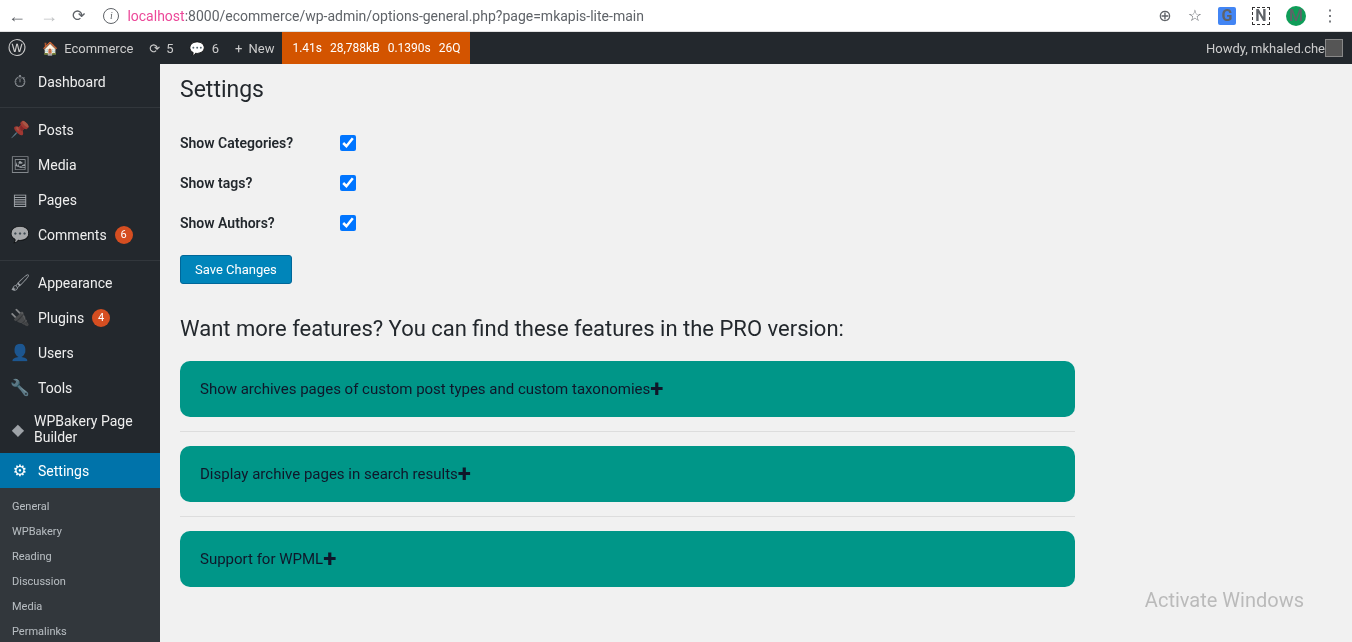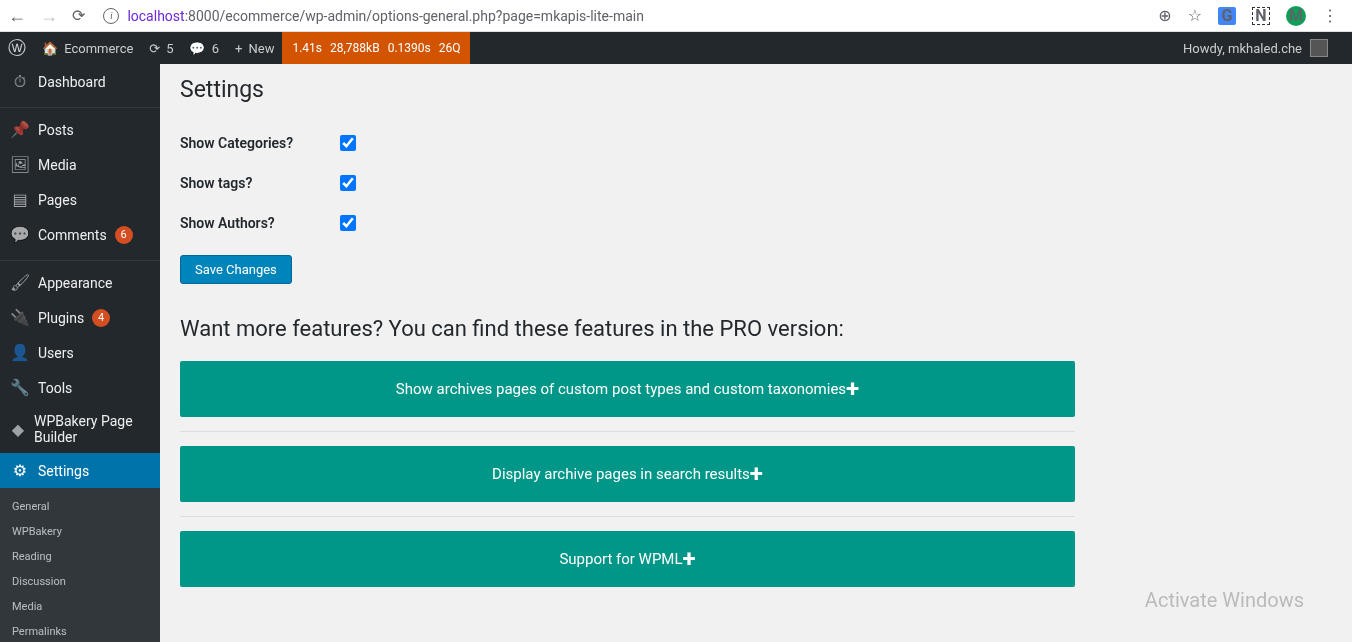--- a/index.html
+++ b/index.html
@@ -4,53 +4,53 @@
 <style>
 *{box-sizing:border-box;margin:0;padding:0;font-family:-apple-system,BlinkMacSystemFont,"Segoe UI",Roboto,sans-serif}
 body{background:#fff;overflow:hidden}
 .browser-bar{height:32px;display:flex;align-items:center;padding:0 8px;gap:14px;border-bottom:1px solid #e0e0e0;background:#fff}
 .nav-arrows{display:flex;gap:14px;color:#5f6368;font-size:18px}
 .nav-arrows span{cursor:pointer}
 .reload{color:#5f6368;font-size:16px;cursor:pointer}
 .url-bar{flex:1;display:flex;align-items:center;gap:8px;height:26px;padding:0 4px}
 .info-icon{width:16px;height:16px;border:1.5px solid #5f6368;border-radius:50%;display:flex;align-items:center;justify-content:center;font-size:10px;color:#5f6368;font-family:serif;font-style:italic}
 .url-text{font-size:14px;color:#5f6368}
-.url-text .host{color:#6d28d9}
+.url-text .host{color:#ec4899}
 .browser-icons{display:flex;align-items:center;gap:16px;padding-right:6px}
 .browser-icons span{font-size:16px;color:#5f6368;cursor:pointer}
 .gtrans{width:18px;height:18px;background:#4285f4;color:#fff;font-size:10px;display:flex;align-items:center;justify-content:center;font-weight:bold;border-radius:2px}
 .nbox{width:18px;height:18px;border:1.5px dashed #333;display:flex;align-items:center;justify-content:center;font-size:10px;font-weight:bold}
 .avatar{width:20px;height:20px;border-radius:50%;background:#0f9d58;color:#fff;display:flex;align-items:center;justify-content:center;font-size:12px;font-weight:500}
 .dots{font-size:18px;color:#5f6368;cursor:pointer}
 .wp-wrap{display:flex;height:calc(642px - 32px);background:#f1f1f1}
 .admin-bar{position:absolute;top:32px;left:0;right:0;height:32px;background:#23282d;color:#ccc;display:flex;align-items:center;font-size:13px;z-index:10}
 .admin-bar-left{display:flex;align-items:center;height:100%}
 .admin-bar-item{display:flex;align-items:center;gap:6px;padding:0 8px;height:100%;cursor:pointer}
 .admin-bar .wp-logo{font-size:18px}
 .debug-bar{background:#d35400;color:#fff;padding:0 10px;height:100%;display:flex;align-items:center;gap:8px;font-size:12px}
-.admin-bar-right{margin-left:auto;display:flex;align-items:center;gap:8px;padding-right:24px}
+.admin-bar-right{margin-left:auto;display:flex;align-items:center;padding-right:9px}
 .gravatar{width:18px;height:18px;background:#555;border:1px solid #888}
 .sidebar{width:160px;background:#23282d;color:#eee;padding-top:32px;font-size:14px;height:100%;overflow-y:auto}
 .menu-item{display:flex;align-items:center;gap:8px;padding:8px 10px;cursor:pointer;color:#eee}
 .menu-item.current{background:#0073aa;color:#fff}
 .menu-item .dashicon{width:20px;font-size:16px;color:rgba(240,245,250,0.6);text-align:center}
 .menu-item.current .dashicon{color:#fff}
 .menu-sep{height:5px;border-bottom:1px solid #32373c;margin:4px 0}
 .submenu{background:#32373c;padding:6px 0}
 .submenu-item{padding:6px 12px;font-size:11px;color:rgba(240,245,250,0.7);cursor:pointer}
 .badge{background:#d54e21;color:#fff;border-radius:9px;min-width:18px;height:18px;font-size:11px;display:inline-flex;align-items:center;justify-content:center;padding:0 5px}
 .content{flex:1;padding:44px 20px 20px 20px;background:#f1f1f1;overflow-y:auto;position:relative;height:100%}
 h1{font-size:23px;font-weight:400;color:#23282d;margin-bottom:20px}
 .form-table{width:100%;max-width:900px}
 .form-row{display:flex;align-items:flex-start;padding:12px 0}
 .form-row .label{width:160px;font-size:14px;font-weight:600;color:#23282d}
 .form-row input[type=checkbox]{width:16px;height:16px}
 .save-btn{background:#0085ba;border:1px solid #006799;color:#fff;padding:6px 14px;font-size:13px;border-radius:3px;cursor:pointer;margin-top:12px}
 h2.pro{font-size:22px;font-weight:400;color:#23282d;margin:32px 0 20px 0}
-.accordion{background:#009688;color:#ffffff;padding:14px 20px;border-radius:2px;margin-bottom:14px;display:flex;align-items:center;justify-content:center;cursor:pointer;max-width:895px;font-size:15px}
+.accordion{background:#009688;color:#0f172a;padding:14px 20px;border-radius:10px;margin-bottom:14px;display:flex;align-items:center;justify-content:flex-start;cursor:pointer;max-width:895px;font-size:15px}
 .accordion .plus{font-size:24px;font-weight:bold}
 .accordion-sep{border-top:1px solid #ddd;max-width:895px;margin-bottom:14px}
 .watermark{position:absolute;right:48px;bottom:30px;color:rgba(120,120,120,0.45);font-size:20px}
 .arrow-marker{position:absolute;left:160px;top:394px;width:0;height:0;border-top:8px solid transparent;border-bottom:8px solid transparent;border-right:8px solid #f1f1f1;z-index:5}
 </style>
 </head>
 <body>
 
 <div class="browser-bar">
   <div class="nav-arrows">

